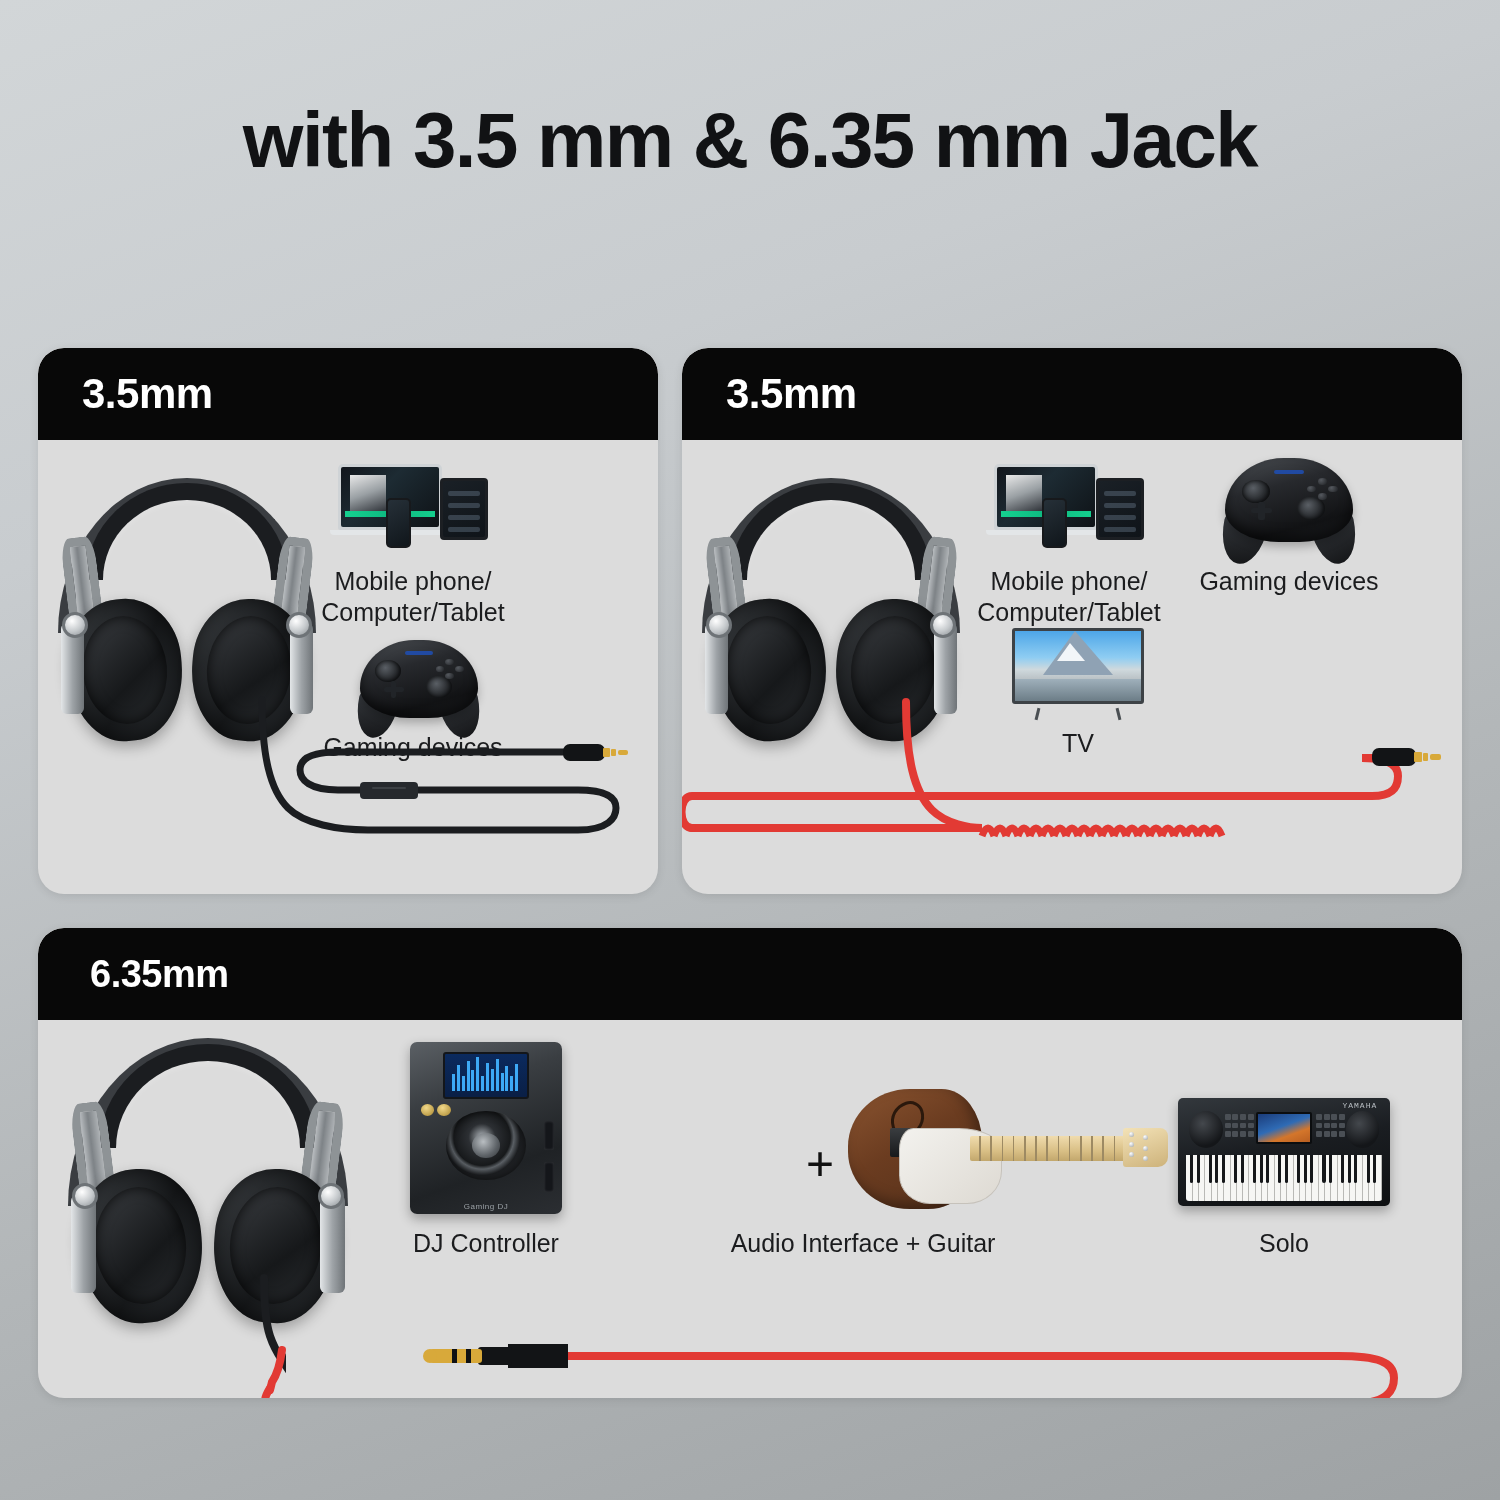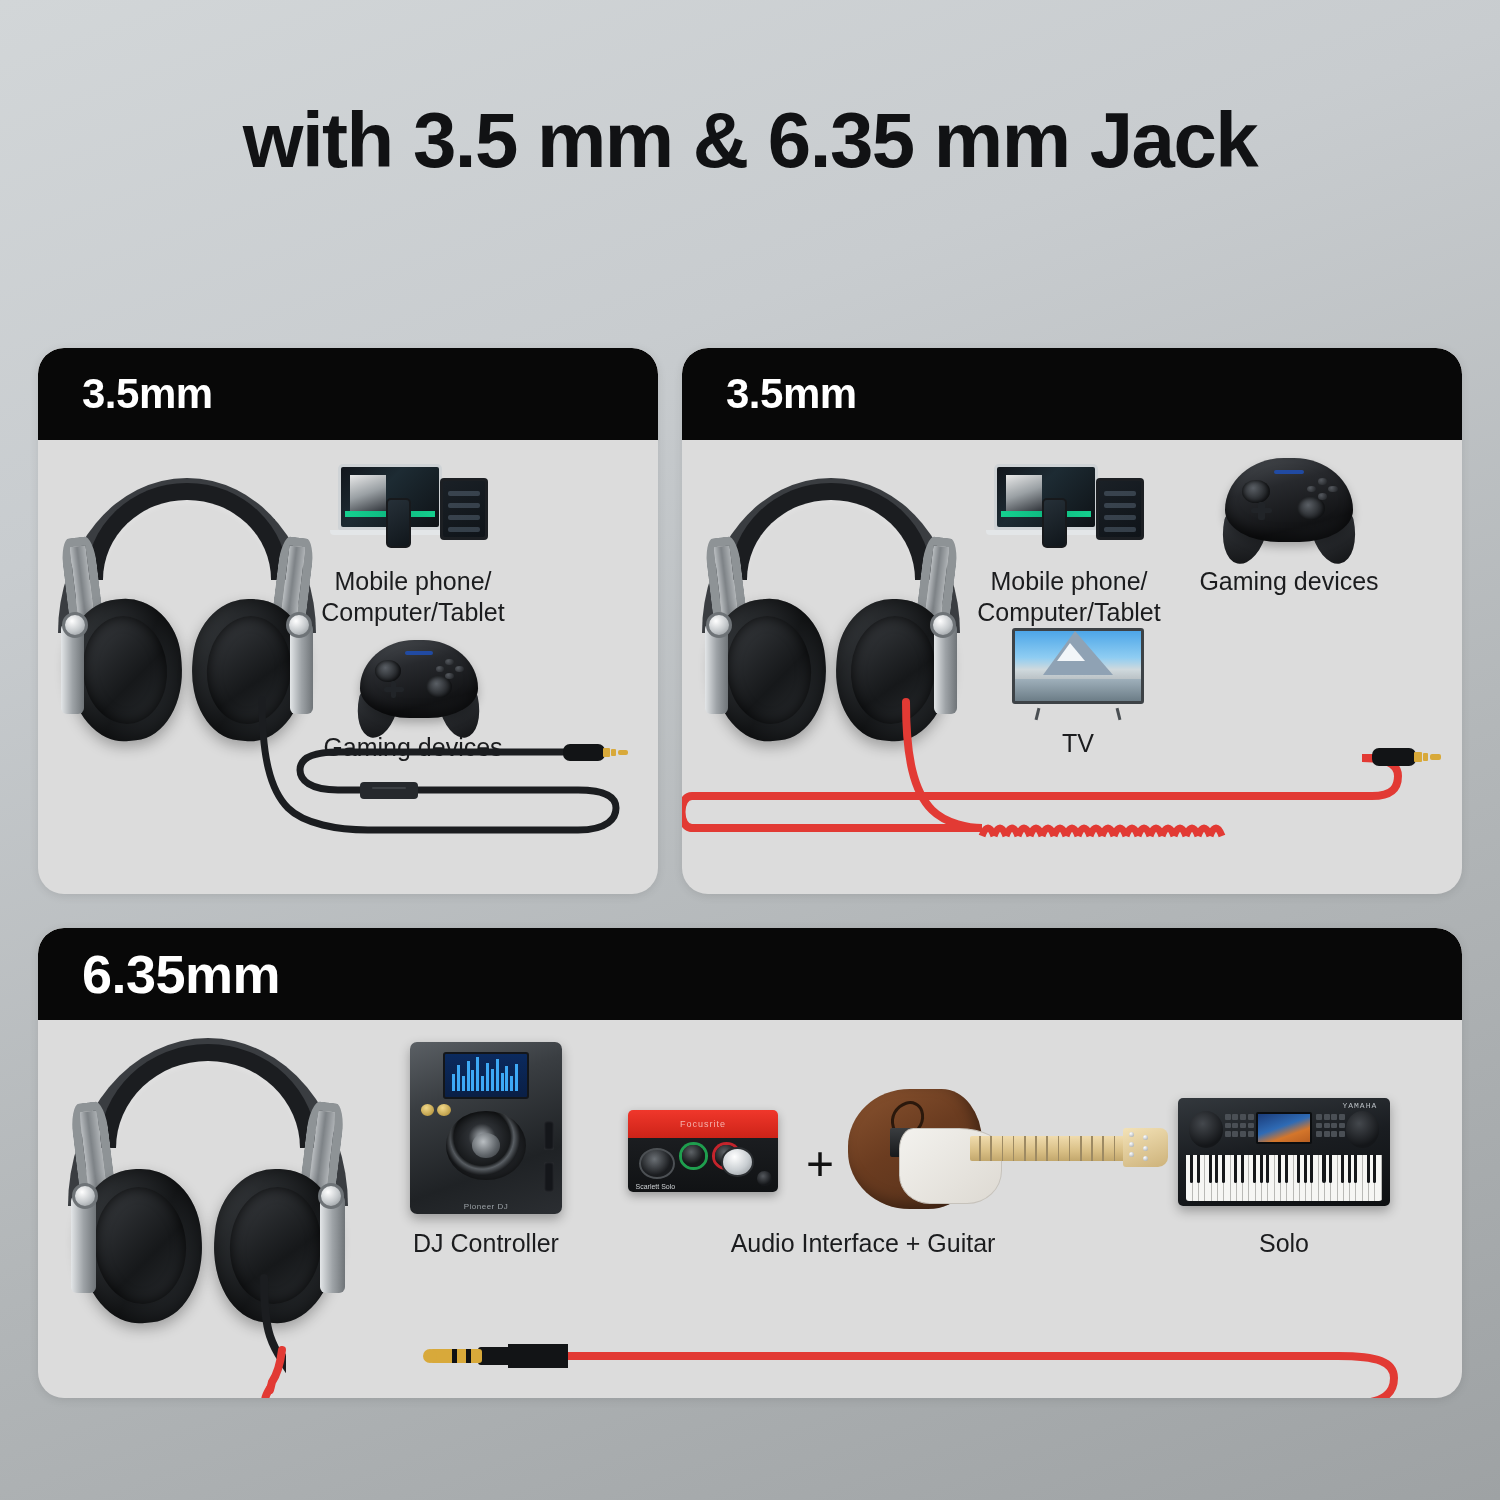--- a/index.html
+++ b/index.html
@@ -43,21 +43,21 @@
   }
   .panel-body { position:absolute; left:0; width:100%; }
 
   #panel-35-left  { left:38px;  top:348px;  width:620px; height:546px; }
   #panel-35-right { left:682px; top:348px;  width:780px; height:546px; }
   #panel-635      { left:38px;  top:928px;  width:1424px; height:470px; }
 
   #panel-35-left  .panel-head, #panel-35-right .panel-head { height:92px; }
   #panel-635      .panel-head { height:92px; }
   #panel-35-left  .tag, #panel-35-right .tag { font-size:42px; padding-left:44px; }
-  #panel-635      .tag { font-size:54px; padding-left:44px; }
+  #panel-635      .tag { font-size:38px; padding-left:32px;margin-left:20px; }
   .panel-body { top:92px; bottom:0; height:calc(100% - 92px); }
 
   
   .cap {
     position:absolute;
     text-align:center;
     color:#1b1c1e;
     font-size:25px;
     line-height:31px;
     white-space:pre-line;
@@ -601,37 +601,24 @@
         <i style="left:68%; height:42%"></i>
           <i style="left:74%; height:58%"></i>
         <i style="left:80%; height:36%"></i>
           <i style="left:86%; height:64%"></i>
       </div>
       <div class="knob" style="left:7%; top:36%;"></div>
       <div class="knob" style="left:18%; top:36%;"></div>
       <div class="jog"></div>
       <div class="fader" style="top:46%;"></div>
       <div class="fader" style="top:70%;"></div>
-      <div class="brand">Pioneer DJ</div>
+      <div class="brand">Gaming DJ</div>
     </div>
     <div class="cap" style="left:358px; top:208px; width:180px;">DJ Controller</div>
 
-    <div class="iface" style="left:590px; top:90px; width:150px; height:82px;">
-      <div class="top">
-        <b>Focusrite</b>
-      </div>
-      <div class="face">
-        <div class="xlr"></div>
-        <div class="gain g"></div>
-        <div class="gain r"></div>
-        <div class="big"></div>
-        <div class="jackout"></div>
-        <div class="lbl">Scarlett Solo</div>
-      </div>
-    </div>
 
     <div class="plus" style="left:768px; top:120px;">+</div>
 
     <div class="guitar" style="left:810px; top:64px; width:320px; height:130px;">
       <div class="body"></div>
       <div class="fhole"></div>
       <div class="bridge"></div>
       <div class="pg"></div>
       <div class="neck">
         <i style="left:6%"></i>

